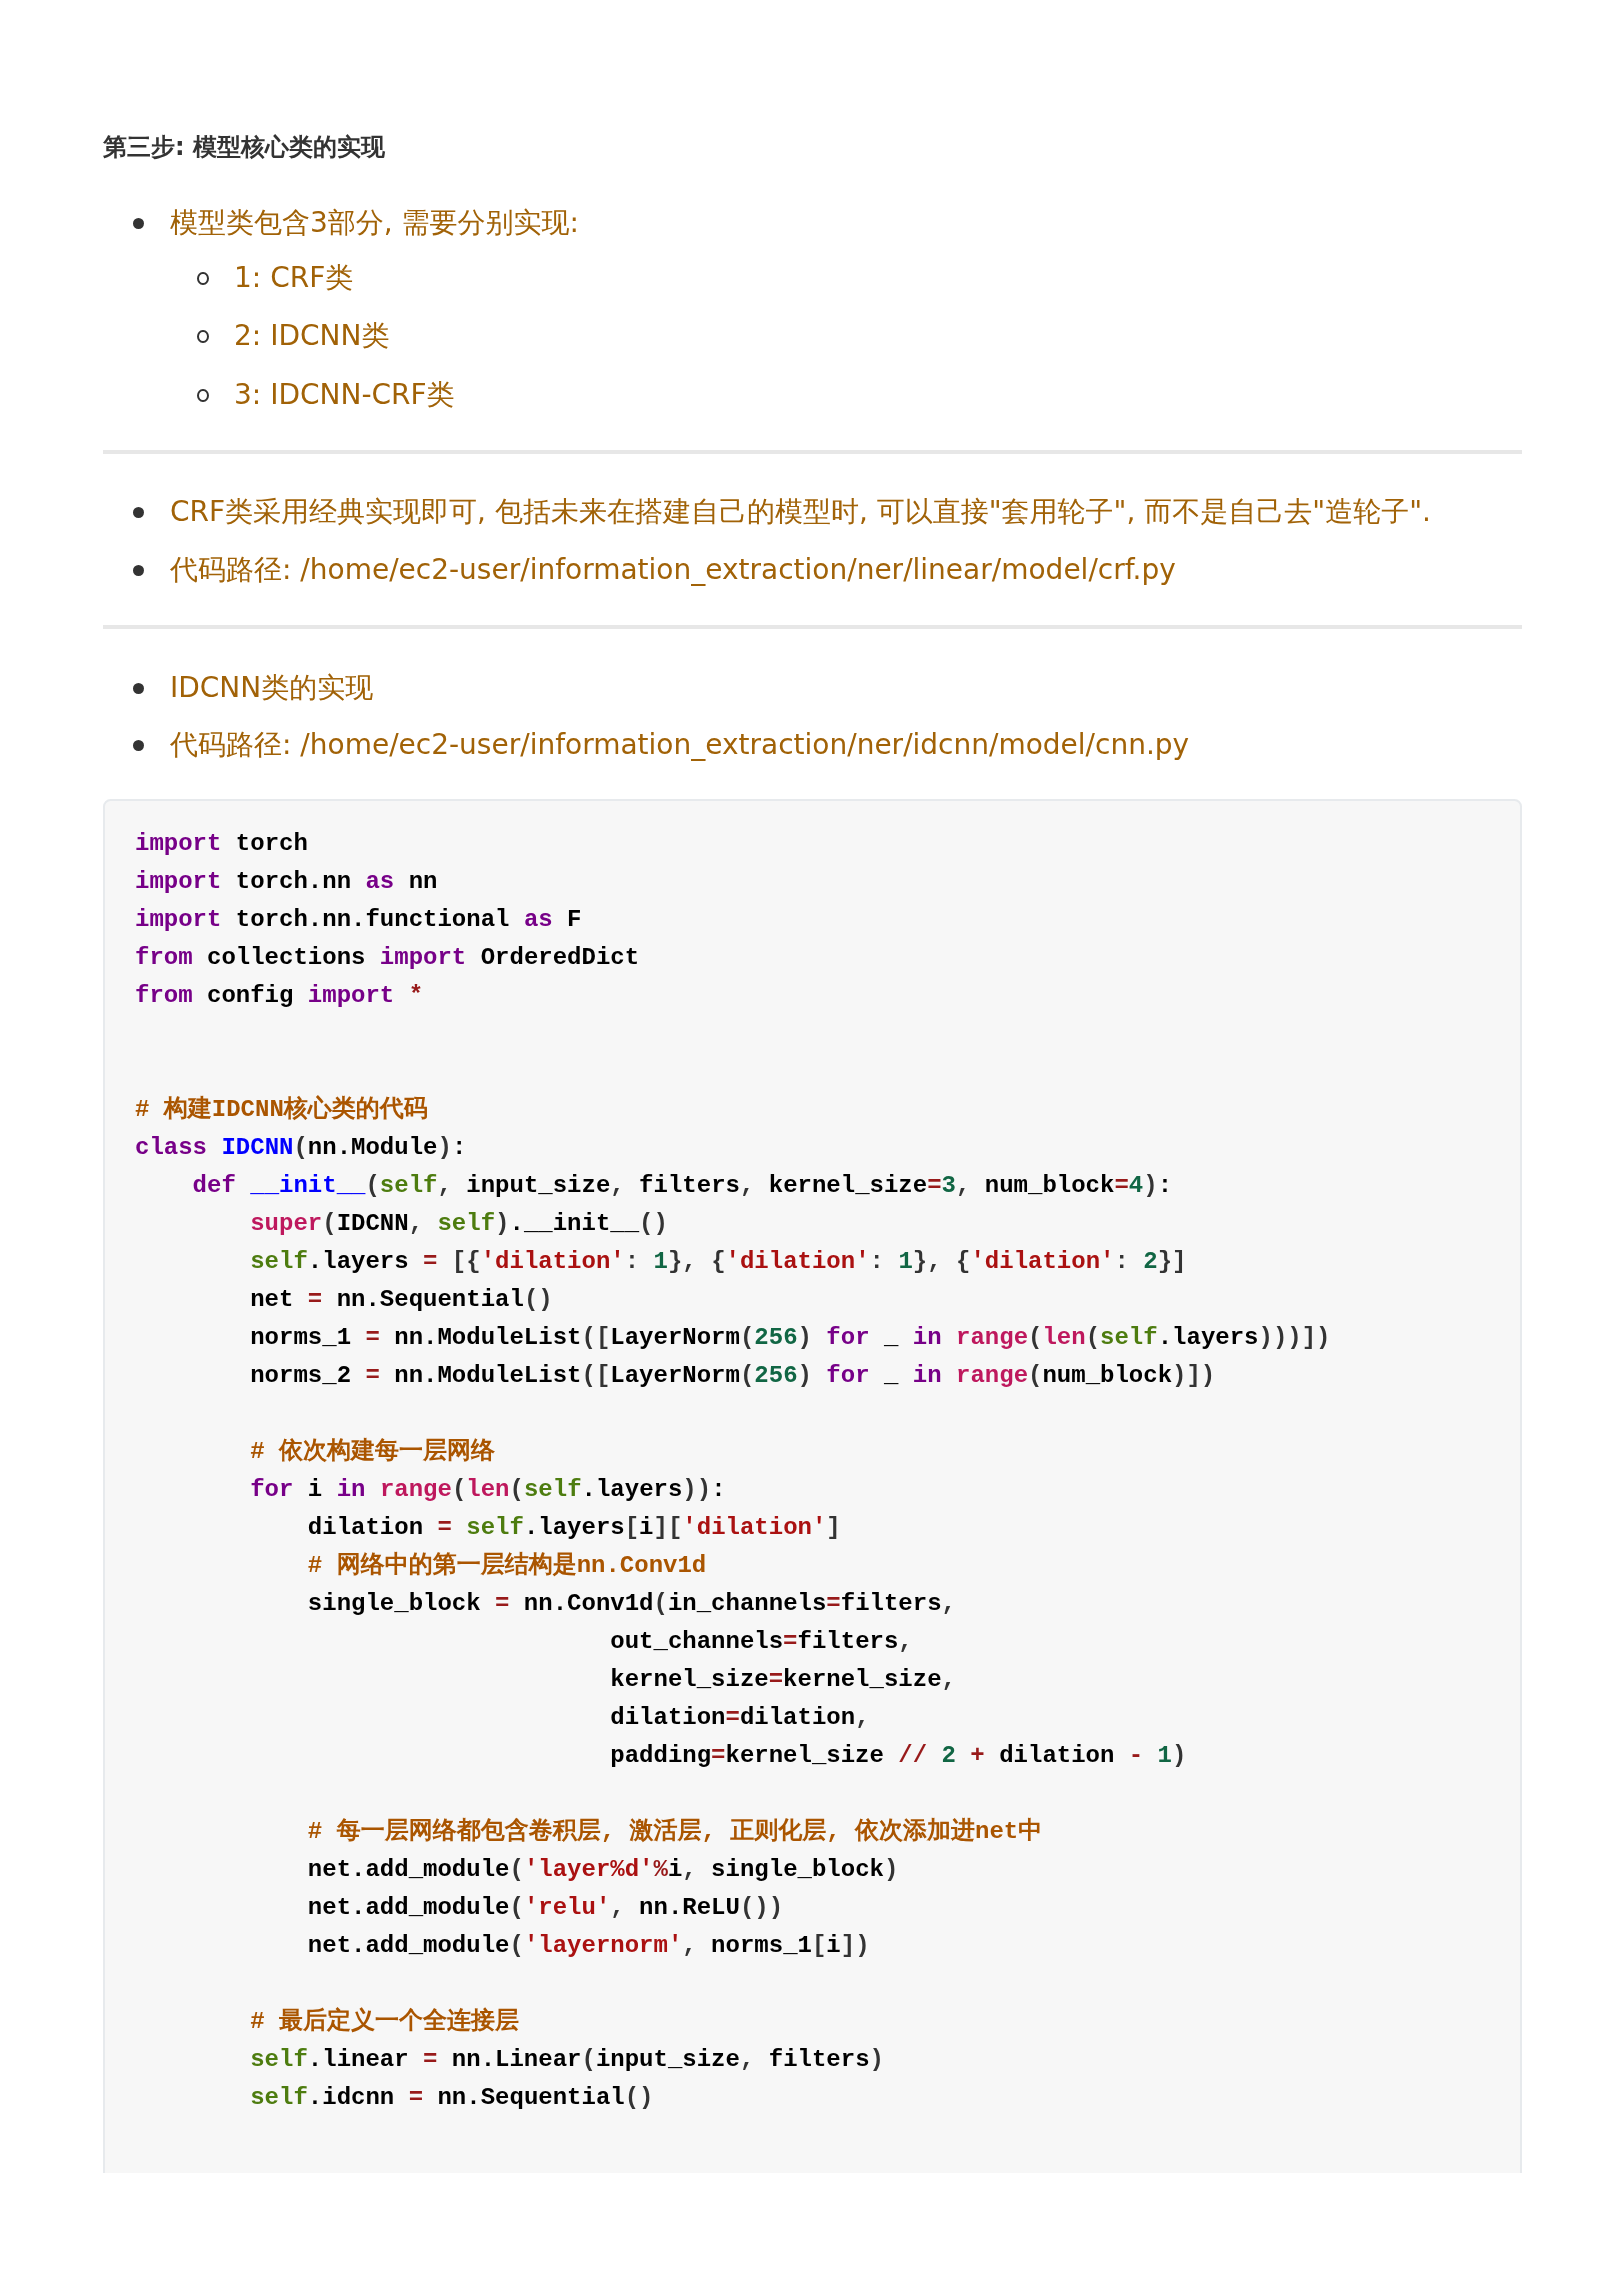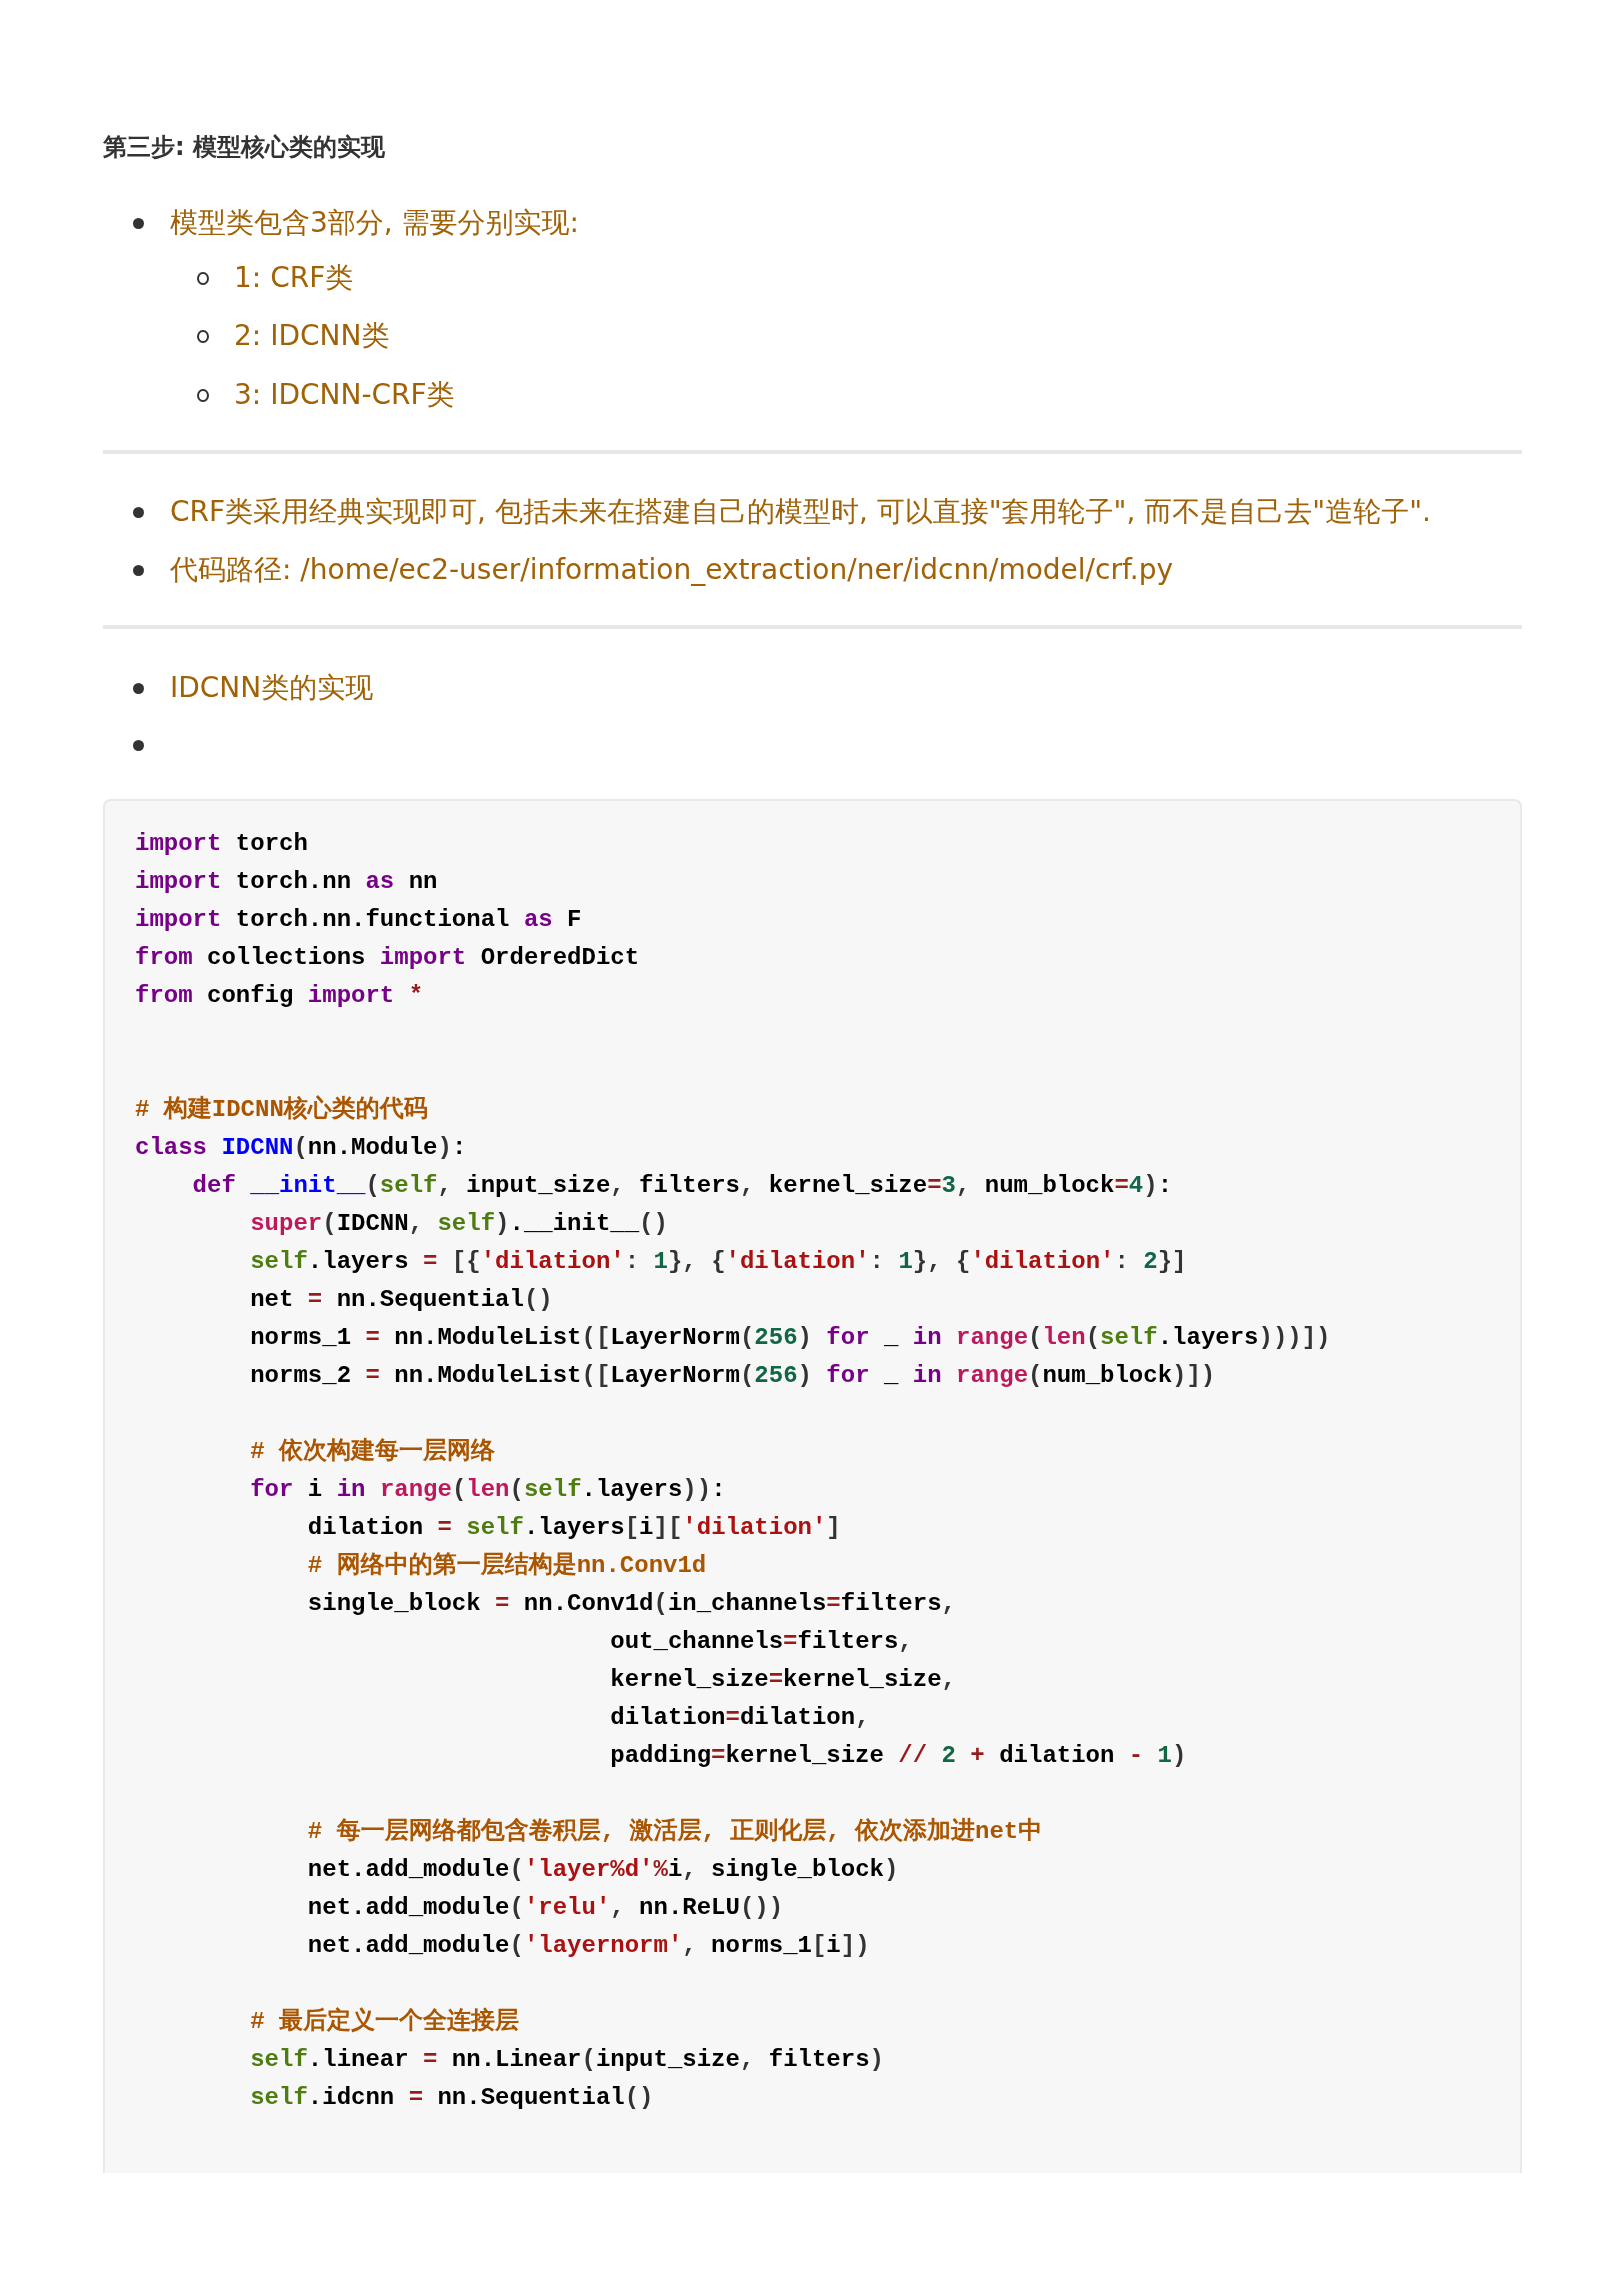--- a/index.html
+++ b/index.html
@@ -129,31 +129,32 @@
   </div>
 
   <div class="hr" style="top:450px;"></div>
 
   <div class="bullet lvl1" style="top:493px;">
     <span class="dot"></span>
     <span>CRF类采用经典实现即可, 包括未来在搭建自己的模型时, 可以直接"套用轮子", 而不是自己去"造轮子".</span>
   </div>
   <div class="bullet lvl1" style="top:551px;">
     <span class="dot"></span>
-    <span>代码路径: /home/ec2-user/information_extraction/ner/idcnn/model/crf.py</span>
+    <span>代码路径: /home/ec2-user/information_extraction/ner/linear/model/crf.py</span>
   </div>
 
   <div class="hr" style="top:625px;"></div>
 
   <div class="bullet lvl1" style="top:669px;">
     <span class="dot"></span>
     <span>IDCNN类的实现</span>
   </div>
   <div class="bullet lvl1" style="top:726px;">
     <span class="dot"></span>
+    <span>代码路径: /home/ec2-user/information_extraction/ner/idcnn/model/cnn.py</span>
   </div>
 </div>
 
 <div class="code-clip">
   <div class="code-block" style="left:103px;">
     <div class="code" id="code-area"><span class="code-line"><span class="kw">import</span><span> torch</span></span><span class="code-line"><span class="kw">import</span><span> torch.nn </span><span class="kw">as</span><span> nn</span></span><span class="code-line"><span class="kw">import</span><span> torch.nn.functional </span><span class="kw">as</span><span> F</span></span><span class="code-line"><span class="kw">from</span><span> collections </span><span class="kw">import</span><span> OrderedDict</span></span><span class="code-line"><span class="kw">from</span><span> config </span><span class="kw">import</span><span> </span><span class="op">*</span></span><span class="code-line"> </span><span class="code-line"> </span><span class="code-line"><span class="cm"># 构建IDCNN核心类的代码</span></span><span class="code-line"><span class="kw">class</span><span> </span><span class="def">IDCNN</span><span class="pn">(</span><span>nn.Module</span><span class="pn">)</span><span>:</span></span><span class="code-line"><span>    </span><span class="kw">def</span><span> </span><span class="def">__init__</span><span class="pn">(</span><span class="vb">self</span><span class="pn">,</span><span> input_size</span><span class="pn">,</span><span> filters</span><span class="pn">,</span><span> kernel_size</span><span class="op">=</span><span class="num">3</span><span class="pn">,</span><span> num_block</span><span class="op">=</span><span class="num">4</span><span class="pn">)</span><span>:</span></span><span class="code-line"><span>        </span><span class="bi">super</span><span class="pn">(</span><span>IDCNN</span><span class="pn">,</span><span> </span><span class="vb">self</span><span class="pn">)</span><span>.__init__</span><span class="pn">()</span></span><span class="code-line"><span>        </span><span class="vb">self</span><span>.layers </span><span class="op">=</span><span> </span><span class="pn">[{</span><span class="str">'dilation'</span><span class="pn">:</span><span> </span><span class="num">1</span><span class="pn">},</span><span> </span><span class="pn">{</span><span class="str">'dilation'</span><span class="pn">:</span><span> </span><span class="num">1</span><span class="pn">},</span><span> </span><span class="pn">{</span><span class="str">'dilation'</span><span class="pn">:</span><span> </span><span class="num">2</span><span class="pn">}]</span></span><span class="code-line"><span>        net </span><span class="op">=</span><span> nn.Sequential</span><span class="pn">()</span></span><span class="code-line"><span>        norms_1 </span><span class="op">=</span><span> nn.ModuleList</span><span class="pn">([</span><span>LayerNorm</span><span class="pn">(</span><span class="num">256</span><span class="pn">)</span><span> </span><span class="kw">for</span><span> _ </span><span class="kw">in</span><span> </span><span class="bi">range</span><span class="pn">(</span><span class="bi">len</span><span class="pn">(</span><span class="vb">self</span><span>.layers</span><span class="pn">)))</span><span class="pn">])</span></span><span class="code-line"><span>        norms_2 </span><span class="op">=</span><span> nn.ModuleList</span><span class="pn">([</span><span>LayerNorm</span><span class="pn">(</span><span class="num">256</span><span class="pn">)</span><span> </span><span class="kw">for</span><span> _ </span><span class="kw">in</span><span> </span><span class="bi">range</span><span class="pn">(</span><span>num_block</span><span class="pn">)])</span></span><span class="code-line"> </span><span class="code-line"><span>        </span><span class="cm"># 依次构建每一层网络</span></span><span class="code-line"><span>        </span><span class="kw">for</span><span> i </span><span class="kw">in</span><span> </span><span class="bi">range</span><span class="pn">(</span><span class="bi">len</span><span class="pn">(</span><span class="vb">self</span><span>.layers</span><span class="pn">))</span><span>:</span></span><span class="code-line"><span>            dilation </span><span class="op">=</span><span> </span><span class="vb">self</span><span>.layers</span><span class="pn">[</span><span>i</span><span class="pn">][</span><span class="str">'dilation'</span><span class="pn">]</span></span><span class="code-line"><span>            </span><span class="cm"># 网络中的第一层结构是nn.Conv1d</span></span><span class="code-line"><span>            single_block </span><span class="op">=</span><span> nn.Conv1d</span><span class="pn">(</span><span>in_channels</span><span class="op">=</span><span>filters</span><span class="pn">,</span></span><span class="code-line"><span>                                 out_channels</span><span class="op">=</span><span>filters</span><span class="pn">,</span></span><span class="code-line"><span>                                 kernel_size</span><span class="op">=</span><span>kernel_size</span><span class="pn">,</span></span><span class="code-line"><span>                                 dilation</span><span class="op">=</span><span>dilation</span><span class="pn">,</span></span><span class="code-line"><span>                                 padding</span><span class="op">=</span><span>kernel_size </span><span class="op">//</span><span> </span><span class="num">2</span><span> </span><span class="op">+</span><span> dilation </span><span class="op">-</span><span> </span><span class="num">1</span><span class="pn">)</span></span><span class="code-line"> </span><span class="code-line"><span>            </span><span class="cm"># 每一层网络都包含卷积层, 激活层, 正则化层, 依次添加进net中</span></span><span class="code-line"><span>            net.add_module</span><span class="pn">(</span><span class="str">'layer%d'</span><span class="op">%</span><span>i</span><span class="pn">,</span><span> single_block</span><span class="pn">)</span></span><span class="code-line"><span>            net.add_module</span><span class="pn">(</span><span class="str">'relu'</span><span class="pn">,</span><span> nn.ReLU</span><span class="pn">())</span></span><span class="code-line"><span>            net.add_module</span><span class="pn">(</span><span class="str">'layernorm'</span><span class="pn">,</span><span> norms_1</span><span class="pn">[</span><span>i</span><span class="pn">])</span></span><span class="code-line"> </span><span class="code-line"><span>        </span><span class="cm"># 最后定义一个全连接层</span></span><span class="code-line"><span>        </span><span class="vb">self</span><span>.linear </span><span class="op">=</span><span> nn.Linear</span><span class="pn">(</span><span>input_size</span><span class="pn">,</span><span> filters</span><span class="pn">)</span></span><span class="code-line"><span>        </span><span class="vb">self</span><span>.idcnn </span><span class="op">=</span><span> nn.Sequential</span><span class="pn">()</span></span></div>
   </div>
 </div>
 
 

